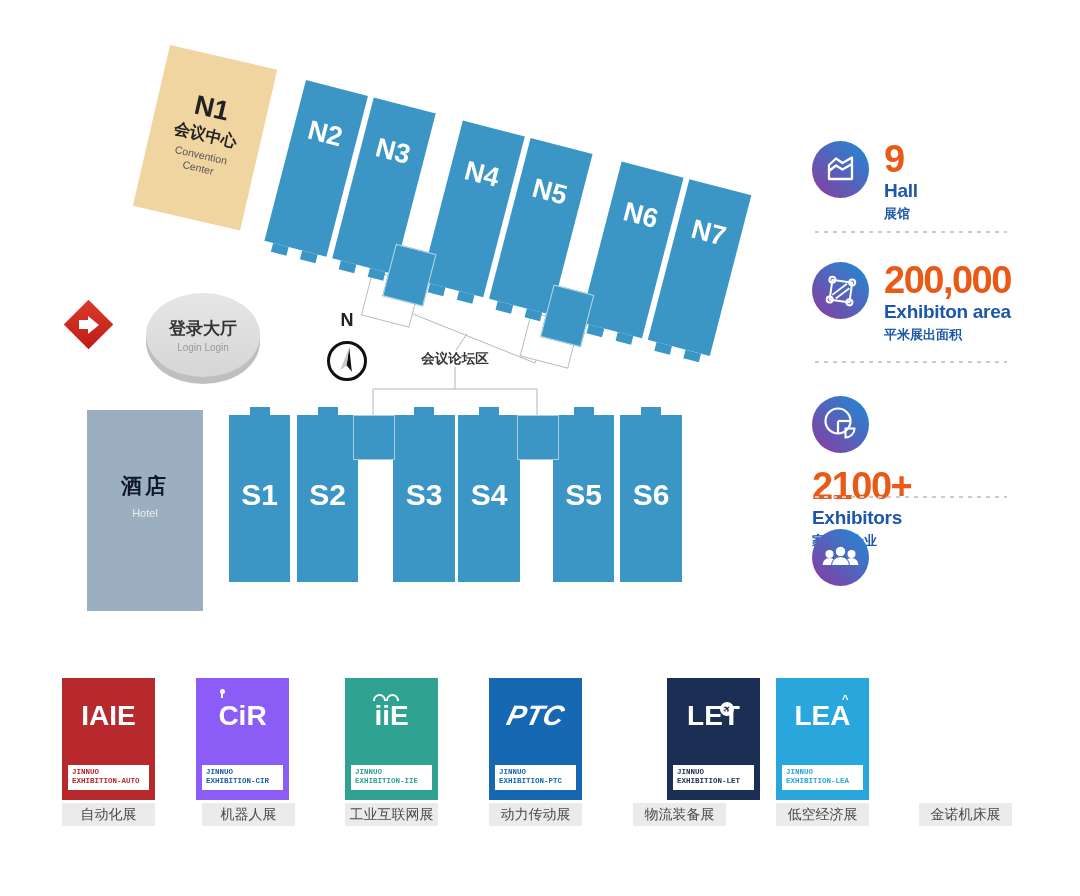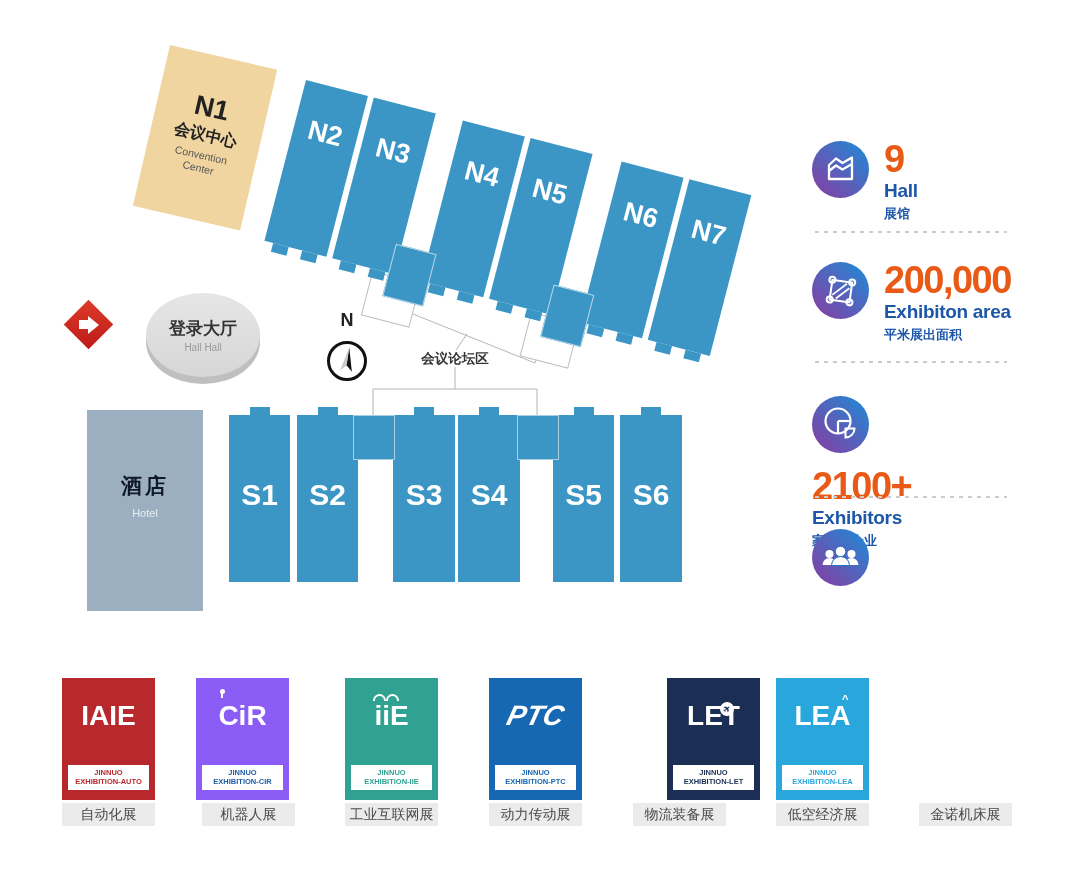--- a/index.html
+++ b/index.html
@@ -91,21 +91,21 @@
   
   .excard{position:absolute;top:678px;width:93px;height:122px;z-index:2;}
   .c1{left:62px;background:#B8292E;} .c2{left:196px;background:#8b5cf6;}
   .c3{left:345px;background:#2FA291;} .c4{left:489px;background:#1668B2;}
   .c5{left:667px;background:#1B2F55;} .c6{left:776px;background:#29A7DC;}
   .c7{left:919px;background:#D9D9DA;}
   .acr{position:absolute;top:22px;left:0;right:0;text-align:center;color:#fff;
        font-weight:800;font-size:28px;letter-spacing:0;}
   .c4 .acr{transform:skewX(-14deg);font-style:italic;}
   .brand-box{position:absolute;left:6px;right:6px;bottom:10px;background:#fff;
-             padding:3px 4px;text-align:center;font-weight:700;font-size:7.5px;line-height:1.3;}
+             padding:3px 4px;text-align:left;font-weight:700;font-size:7.5px;line-height:1.3;font-family:Liberation Mono, monospace;}
   .c1 .brand-box{color:#B8292E;} .c2 .brand-box{color:#1E5DA8;} .c3 .brand-box{color:#2FA291;}
   .c4 .brand-box{color:#1668B2;} .c5 .brand-box{color:#1B2F55;} .c6 .brand-box{color:#29A7DC;}
   .strip{position:absolute;top:803px;width:93px;height:23px;background:#EBEBEB;z-index:2;
          text-align:center;font-size:14px;color:#4A4A4A;line-height:23px;}
   .p1{left:62px;} .p2{left:202px;} .p3{left:345px;} .p4{left:489px;}
   .p5{left:633px;} .p6{776px;left:776px;} .p7{left:919px;}
 
   .logo-wrap{position:relative;display:inline-block;}
   .arc{position:absolute;width:9px;height:5px;border:2px solid #fff;border-bottom:none;
        border-radius:9px 9px 0 0;top:-6px;}
@@ -171,21 +171,21 @@
   <div class="entrance">
     <div class="arr">
       <div class="bar"></div>
         <div class="head"></div>
     </div>
   </div>
 
   <div class="login-shadow"></div>
   <div class="login-hall">
     <span class="lzh">登录大厅</span>
-    <span class="len">Hall Hall</span>
+    <span class="len">Login Login</span>
   </div>
 
   <div class="compass-n">N</div>
   <div class="compass">
     <svg width="34" height="34" viewBox="0 0 40 40">
       <g transform="rotate(6 20 20)">
         <polygon points="21,4 27,32 20,25" fill="#111"></polygon>
         <polygon points="21,4 13,32 20,25" fill="#C9C9C9"></polygon>
       </g>
     </svg>

